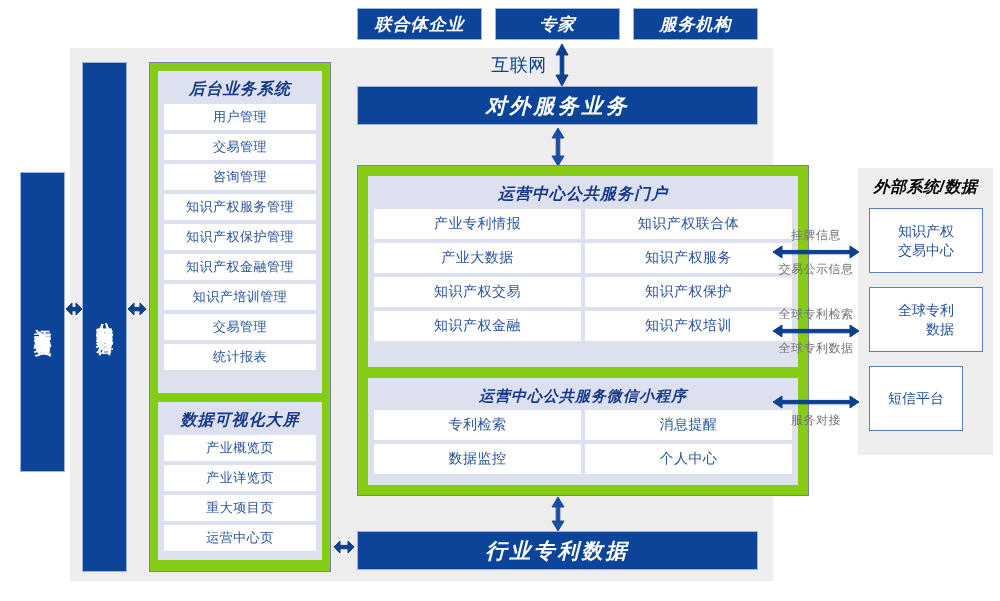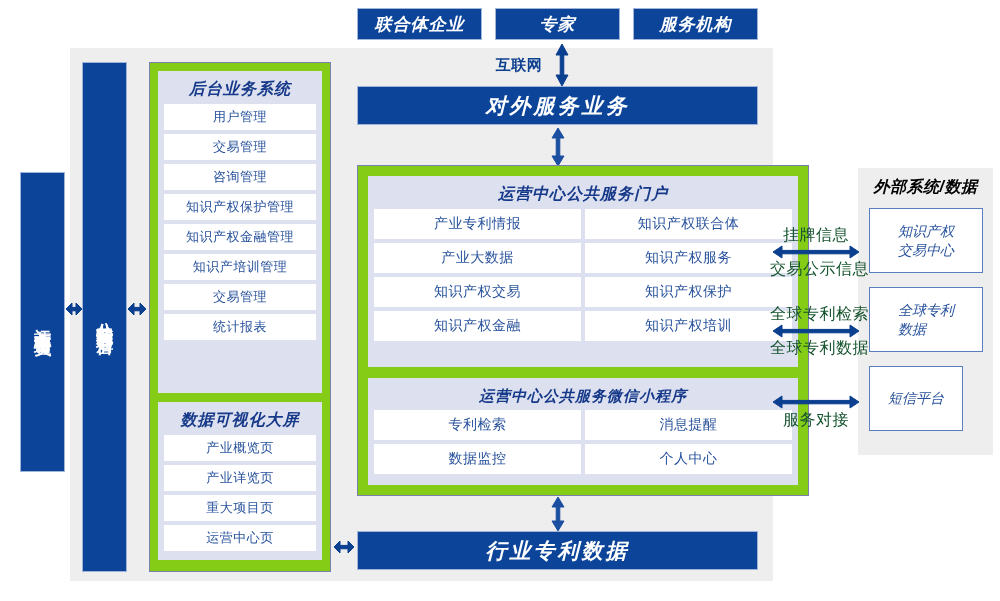--- a/index.html
+++ b/index.html
@@ -106,34 +106,33 @@
     letter-spacing:.5px;
   }
   .ext-box{
     background:#ffffff;
     border:1px solid #5a7fc0;
     color:#28529c;
     font-size:14px;
     display:flex;
     align-items:center;
     justify-content:center;
-    text-align:left;
+    text-align:right;
     line-height:1.35;
-    font-style:italic;
   }
 
   
   .alabel{
-    color:#14532d;
-    font-size:16px;
+    color:#737373;
+    font-size:12px;
     text-align:center;
     white-space:nowrap;
     letter-spacing:.5px;
   }
-  .alabel.dark{color:#0b3f8f;font-weight:bold;font-size:15px;}
+  .alabel.dark{color:#0b3f8f;font-weight:normal;font-size:18px;}
 
   svg{display:block;overflow:visible;}
 </style>
 </head>
 <body>
 
 <div id="canvas">
 
   <div class="abs gray-wrap" style="left:70px;top:48px;width:703px;height:533px;"></div>
 
@@ -193,20 +192,21 @@
   </svg>
 
   <div class="abs framed" style="left:149px;top:62px;width:182px;height:510px;padding:8px;">
 
     <div class="group" style="height:322px;">
       <div class="group-title">后台业务系统</div>
       <div>
         <div class="cell">用户管理</div>
         <div class="cell">交易管理</div>
         <div class="cell">咨询管理</div>
+        <div class="cell">知识产权服务管理</div>
         <div class="cell">知识产权保护管理</div>
         <div class="cell">知识产权金融管理</div>
         <div class="cell">知识产培训管理</div>
         <div class="cell">交易管理</div>
         <div class="cell">统计报表</div>
       </div>
     </div>
 
     <div class="group" style="height:158px;margin-top:9px;">
       <div class="group-title">数据可视化大屏</div>

